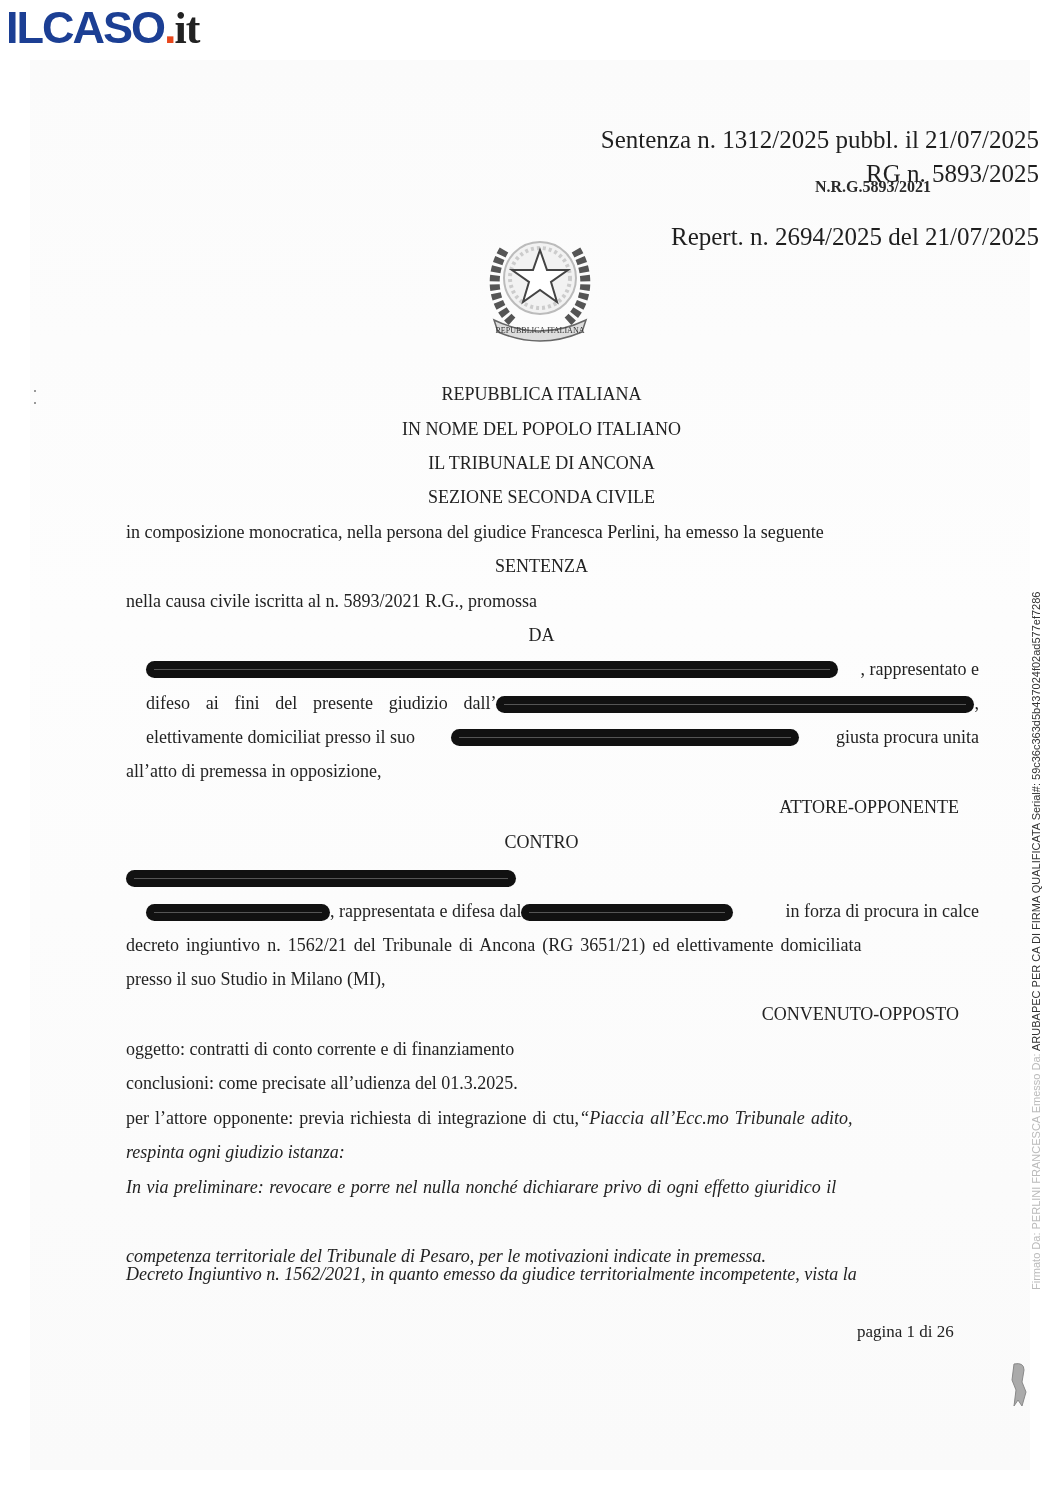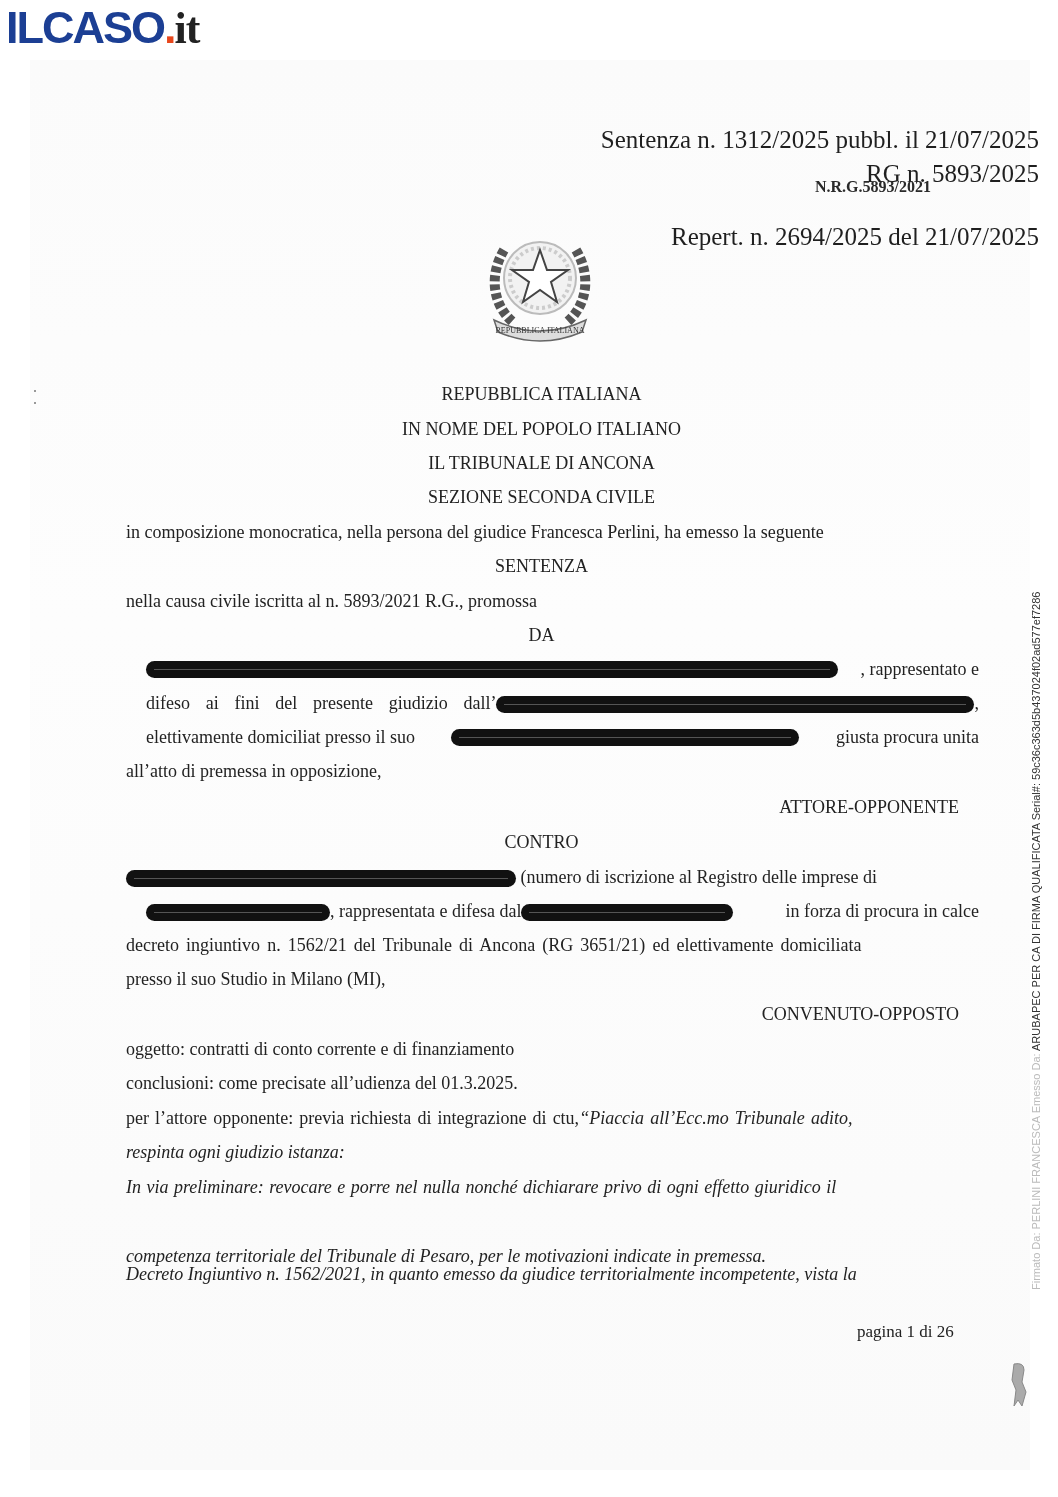--- a/index.html
+++ b/index.html
@@ -104,21 +104,20 @@
   <span class="redact" style="width:348px"></span>
   <span>giusta procura unita</span>
 </div>
 <div class="line" style="top:761px">all’atto di premessa in opposizione,</div>
 <div class="right-line" style="top:797px">ATTORE-OPPONENTE</div>
 
 <div class="center-line" style="top:832px">CONTRO</div>
 
 <div class="line" style="top:867px">
   <span class="redact" style="width:390px"></span>
-  <span>(numero di iscrizione al Registro delle imprese di</span>
 </div>
 <div class="just" style="top:901px">
   <span><span class="redact" style="width:184px"></span><span>, rappresentata e difesa dal</span><span class="redact" style="width:212px"></span></span>
   <span>in forza di procura in calce</span>
 </div>
 <div class="line" style="top:935px; word-spacing:2.6px">decreto ingiuntivo n. 1562/21 del Tribunale di Ancona (RG 3651/21) ed elettivamente domiciliata</div>
 <div class="line" style="top:969px">presso il suo Studio in Milano (MI),</div>
 <div class="right-line" style="top:1004px">CONVENUTO-OPPOSTO</div>
 
 <div class="line" style="top:1039px">oggetto: contratti di conto corrente e di finanziamento</div>

